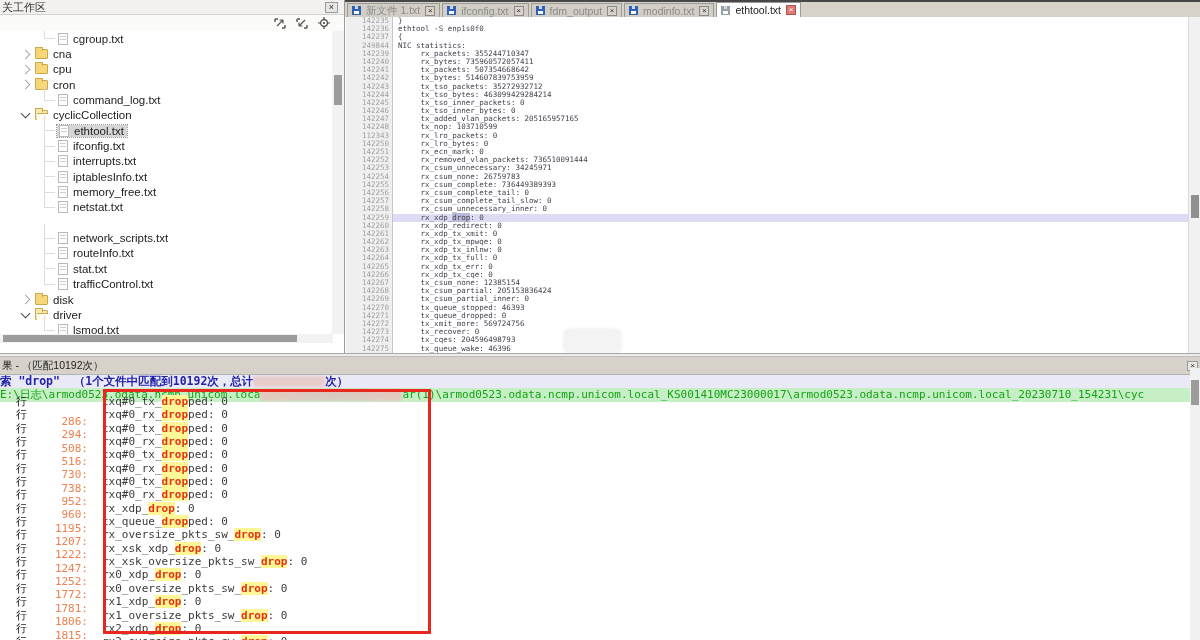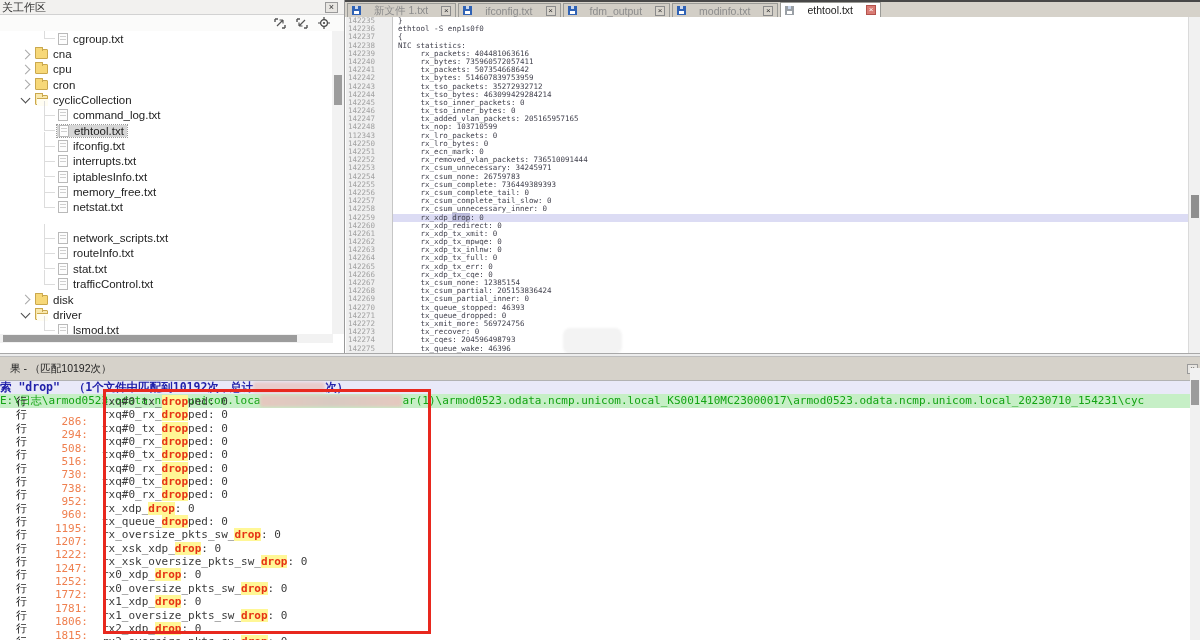--- a/index.html
+++ b/index.html
@@ -29,49 +29,49 @@
   .fico.file::before{content:"";position:absolute;left:1px;top:2px;width:6px;height:6px;
      background:repeating-linear-gradient(#cfcfcf 0 1px,transparent 1px 3px);}
   .sel-wrap{display:flex;align-items:center;background:#d6d6d6;outline:1px dotted #9a9a9a;padding:0 3px 0 1px;}
   .sb-hscroll{position:absolute;left:0;top:334px;width:333px;height:9px;background:#f2f2f2;}
   .sb-hscroll .thumb{position:absolute;left:3px;top:1px;width:294px;height:7px;background:#9c9c9c;}
   .sb-vscroll{position:absolute;right:0;top:31px;width:12px;height:303px;background:#f2f2f2;}
   .sb-vscroll .thumb{position:absolute;left:2px;top:44px;width:8px;height:30px;background:#9c9c9c;}
 
   
   #tabbar{position:absolute;left:345px;top:0;width:855px;height:17px;background:#d6d2ca;border-top:2px solid #474747;display:flex;align-items:flex-end;padding-left:2px;}
-  .tab{height:14px;display:flex;align-items:center;gap:13px;padding:0 4px;margin-right:2px;border:1px solid #9a9a96;border-bottom:none;background:#d2cec6;font-size:10.5px;color:#8c8c8c;white-space:nowrap;}
+  .tab{height:14px;display:flex;align-items:center;gap:5px;padding:0 4px;margin-right:2px;border:1px solid #9a9a96;border-bottom:none;background:#d2cec6;font-size:10.5px;color:#8c8c8c;white-space:nowrap;}
   .tab.active{height:15px;background:#fff;color:#222;}
   .floppy{width:9px;height:9px;position:relative;background:#2f62b5;flex:none;}
   .floppy::before{content:"";position:absolute;left:3px;top:0;width:3px;height:3px;background:#c9d6ec;}
   .floppy::after{content:"";position:absolute;left:2px;bottom:1px;width:5px;height:3px;background:#fff;}
   .floppy.gray{background:#9aa0a6;}
   .tclose{width:10px;height:10px;border:1px solid #8a8a8a;background:#d8d4cc;color:#333;font-size:8px;line-height:8px;text-align:center;flex:none;}
   .tab.active .tclose{background:#d97b74;border-color:#b4524c;color:#fff;}
 
   
   #editor{position:absolute;left:346px;top:17px;width:842px;height:336px;background:#fff;overflow:hidden;
           font-family:"DejaVu Sans Mono",monospace;font-size:7.5px;}
   #editor::before{content:"";position:absolute;left:0;top:0;width:46px;height:336px;background:#efefef;}
   #editor::after{content:"";position:absolute;left:46px;top:0;width:1px;height:336px;background:#c6c6c6;}
   .eline{position:relative;height:8.2px;line-height:8.2px;display:flex;z-index:1;}
-  .lnum{width:47px;flex:none;color:#a2a2a2;padding-left:2px;}
+  .lnum{width:47px;flex:none;color:#a2a2a2;padding-left:16px;}
   .ltext{flex:1;white-space:pre;color:#42424e;padding-left:5px;}
   .eline.cur .ltext{background:#dcdcf4;}
   .eline .m{background:#b9b9da;}
   .ed-redact{position:absolute;left:217px;top:311px;width:59px;height:26px;background:#f3f3f3;border-radius:7px;filter:blur(1px);z-index:2;}
   .ed-vscroll{position:absolute;left:1188px;top:17px;width:12px;height:336px;background:#f1f1f1;border-left:1px solid #dadada;}
   .ed-vscroll .thumb{position:absolute;left:2px;top:178px;width:8px;height:23px;background:#8f8f8f;}
 
   
   #splitter{position:absolute;left:0;top:353px;width:1200px;height:4px;background:#ececec;border-top:1px solid #a8a8a8;border-bottom:1px solid #bdbdbd;}
 
   
   #results{position:absolute;left:0;top:357px;width:1200px;height:283px;background:#fff;overflow:hidden;}
-  .res-header{height:24px;background:#d6d2ca;border-bottom:1px solid #b2b2b2;display:flex;align-items:center;font-size:10.5px;line-height:11px;color:#222;padding-left:10px;}
+  .res-header{height:18px;background:#d6d2ca;border-bottom:1px solid #b2b2b2;display:flex;align-items:center;font-size:10.5px;line-height:11px;color:#222;padding-left:2px;}
   .res-header .t{flex:1;white-space:nowrap;}
   .res-close{width:11px;height:10px;border:1px solid #9a9a9a;background:#e8e6e2;font-size:8px;line-height:7px;text-align:center;color:#333;padding:0;margin-right:2px;}
   .res-summary{height:13px;line-height:13px;background:#e9e9f8;color:#2222aa;font-weight:bold;font-size:11.5px;font-family:"DejaVu Sans Mono",monospace;white-space:pre;overflow:hidden;}
   .blur-summary{display:inline-block;width:72px;height:11px;background:#e8cbcb;border-radius:2px;vertical-align:middle;filter:blur(1.5px);}
   .res-path{height:14px;line-height:14px;background:#c6efc6;color:#13a313;font-weight:normal;font-size:11px;font-family:"DejaVu Sans Mono",monospace;white-space:pre;overflow:hidden;}
   .blur-path{display:inline-block;width:142px;height:12px;background:linear-gradient(90deg,#e5c8bf,#d8cac1,#e5c8bf);border-radius:2px;vertical-align:middle;filter:blur(1.5px);}
   #res-rows{position:absolute;left:0;top:38px;width:1188px;}
   .rrow{height:13.35px;line-height:13.35px;display:flex;font-family:"DejaVu Sans Mono",monospace;font-size:11px;color:#3a3a3a;white-space:pre;}
   .rhang{width:26px;padding-left:16px;flex:none;color:#222;font-size:11px;}
   .rnum{width:62px;flex:none;text-align:right;color:#ef8050;margin-top:20px;}
@@ -129,28 +129,28 @@
           <span class="chev closed"></span>
           <span class="fico folder"></span>
           <span>cpu</span>
         </div>
         <div class="trow">
           <span class="chev closed"></span>
           <span class="fico folder"></span>
           <span>cron</span>
         </div>
         <div class="trow">
+          <span class="tick"></span>
+          <span class="fico file"></span>
+          <span>command_log.txt</span>
+        </div>
+        <div class="trow">
           <span class="chev open"></span>
           <span class="fico folder-open"></span>
           <span>cyclicCollection</span>
-        </div>
-        <div class="trow">
-          <span class="tick"></span>
-          <span class="fico file"></span>
-          <span>command_log.txt</span>
         </div>
         <div class="trow">
           <span class="tick"></span>
           <span class="sel-wrap">
             <span class="fico file"></span>
             <span>ethtool.txt</span>
           </span>
         </div>
         <div class="trow">
           <span class="tick"></span>
@@ -258,26 +258,26 @@
         </div>
         <div class="eline">
           <span class="lnum">142236</span>
           <span class="ltext">ethtool -S enp1s0f0</span>
         </div>
         <div class="eline">
           <span class="lnum">142237</span>
           <span class="ltext">{</span>
         </div>
         <div class="eline">
-          <span class="lnum">142238</span>
+          <span class="lnum">249844</span>
           <span class="ltext">NIC statistics:</span>
         </div>
         <div class="eline">
           <span class="lnum">142239</span>
-          <span class="ltext">     rx_packets: 404481063616</span>
+          <span class="ltext">     rx_packets: 355244710347</span>
         </div>
         <div class="eline">
           <span class="lnum">142240</span>
           <span class="ltext">     rx_bytes: 735960572057411</span>
         </div>
         <div class="eline">
           <span class="lnum">142241</span>
           <span class="ltext">     tx_packets: 507354668642</span>
         </div>
         <div class="eline">

